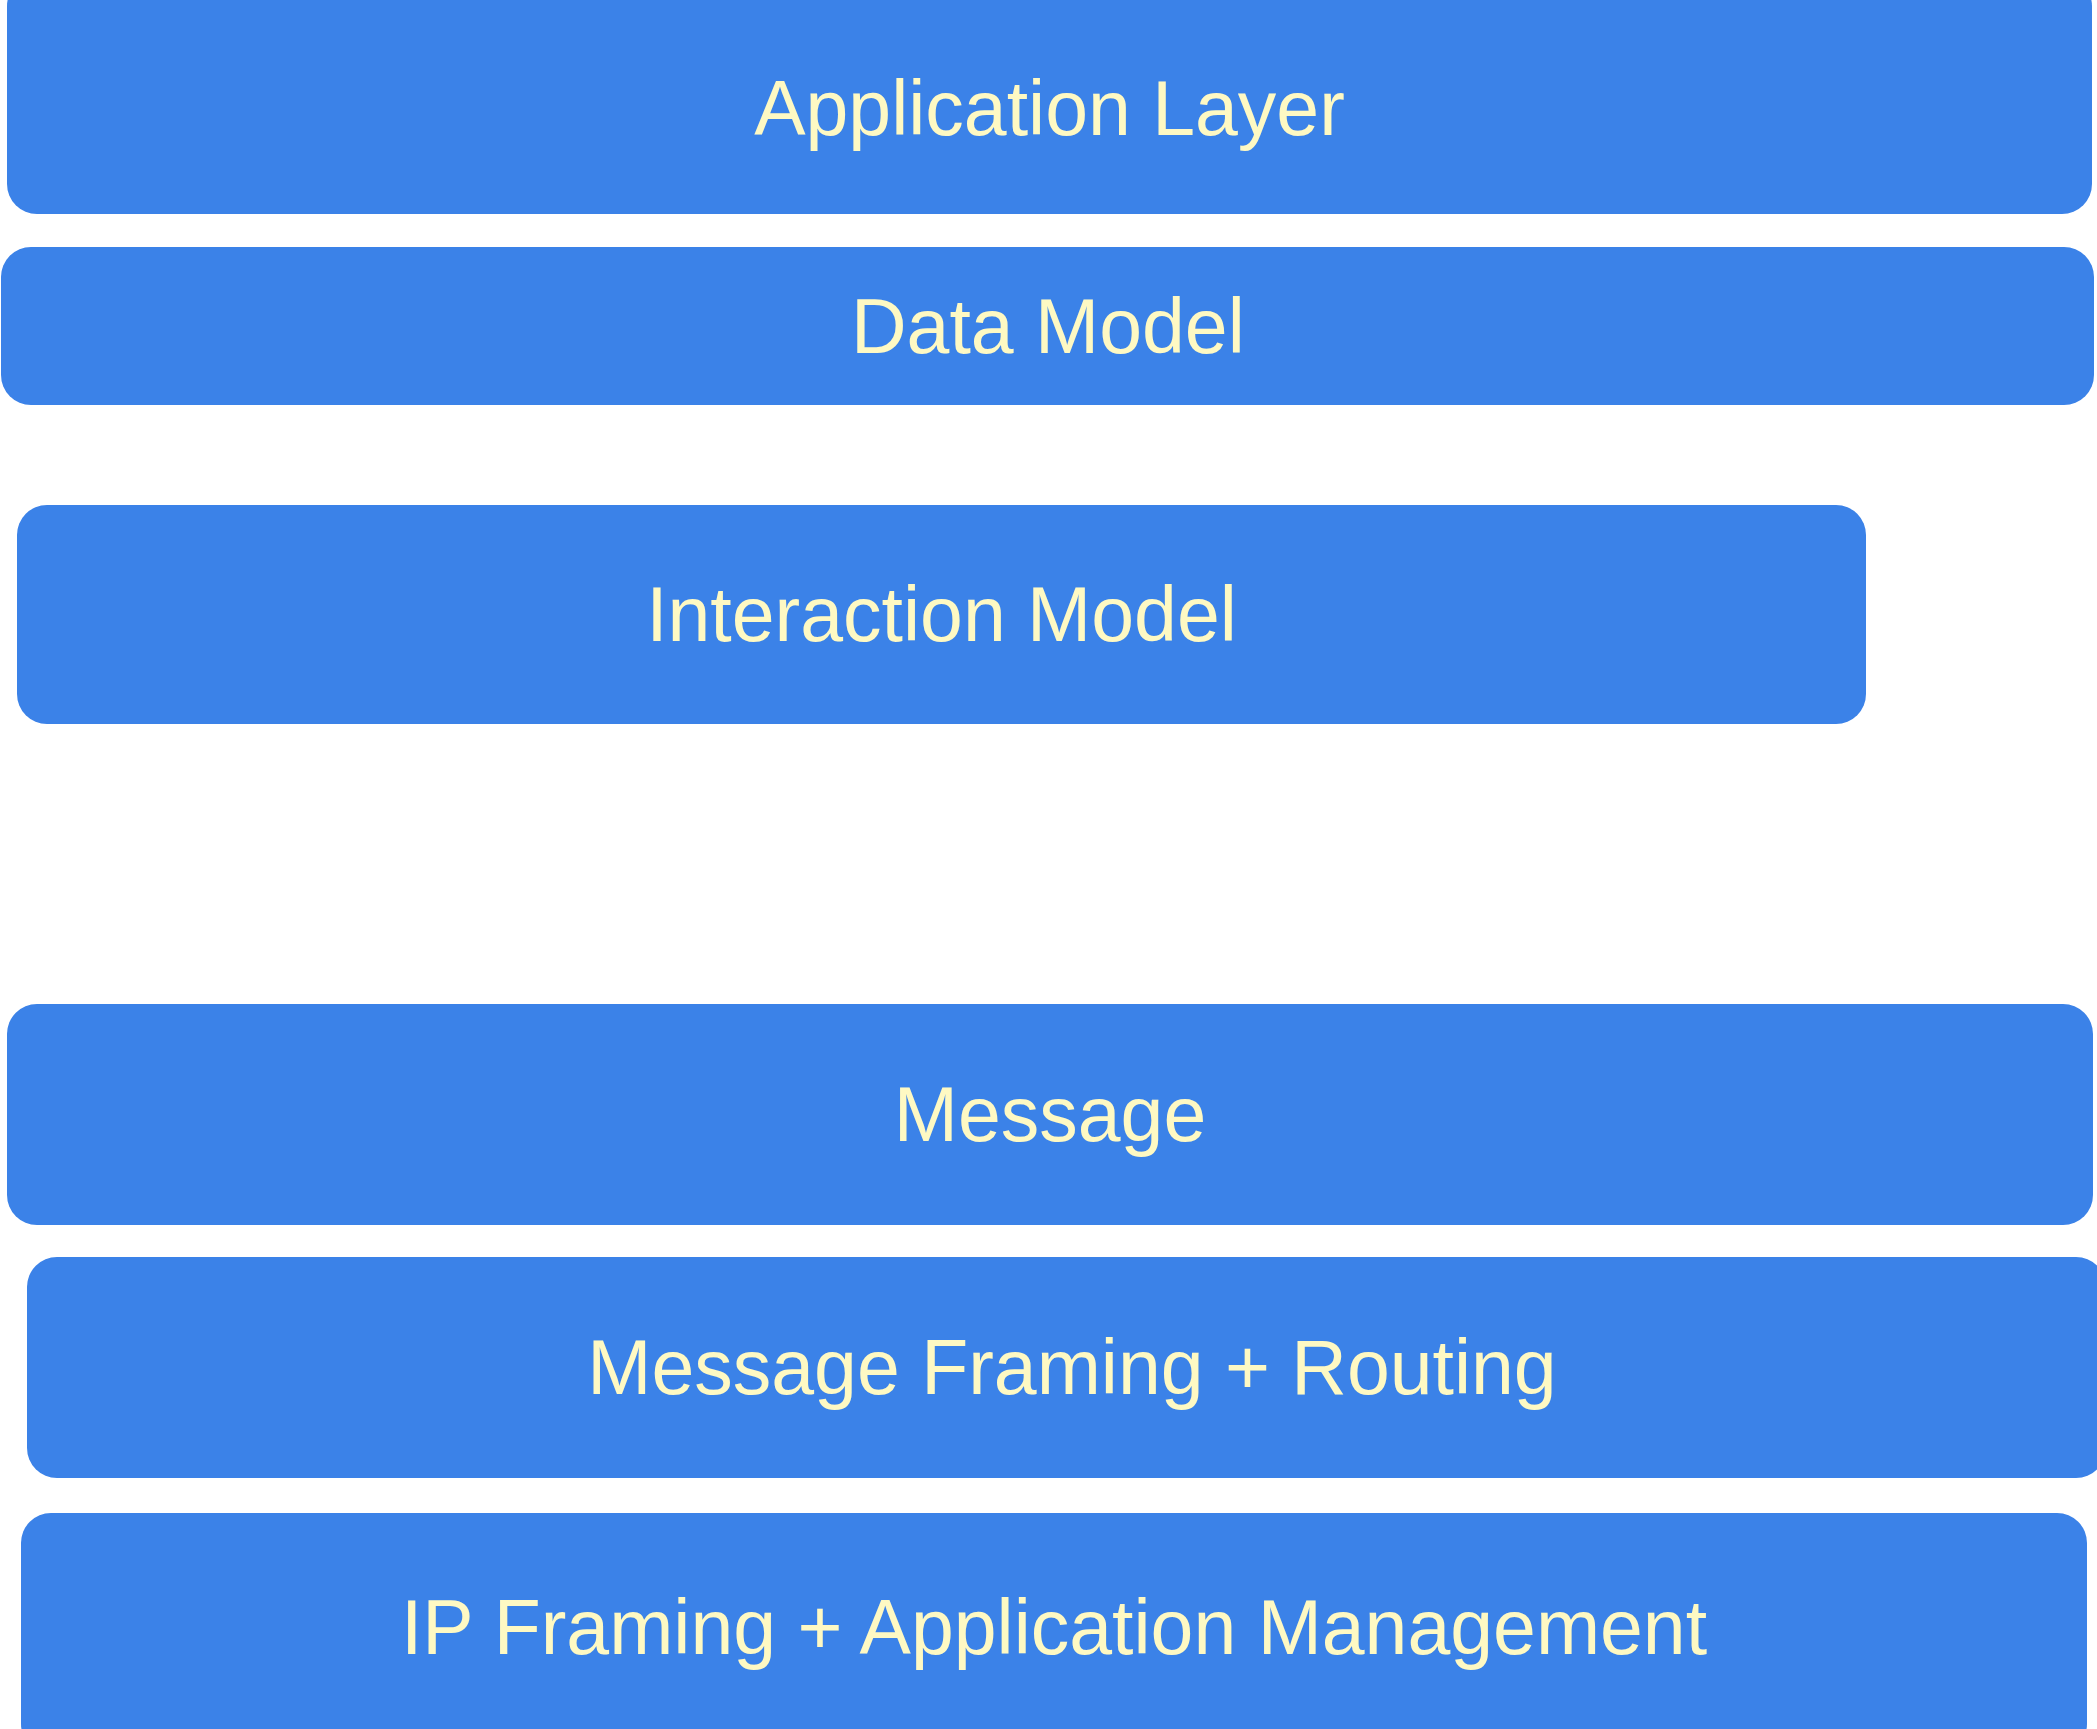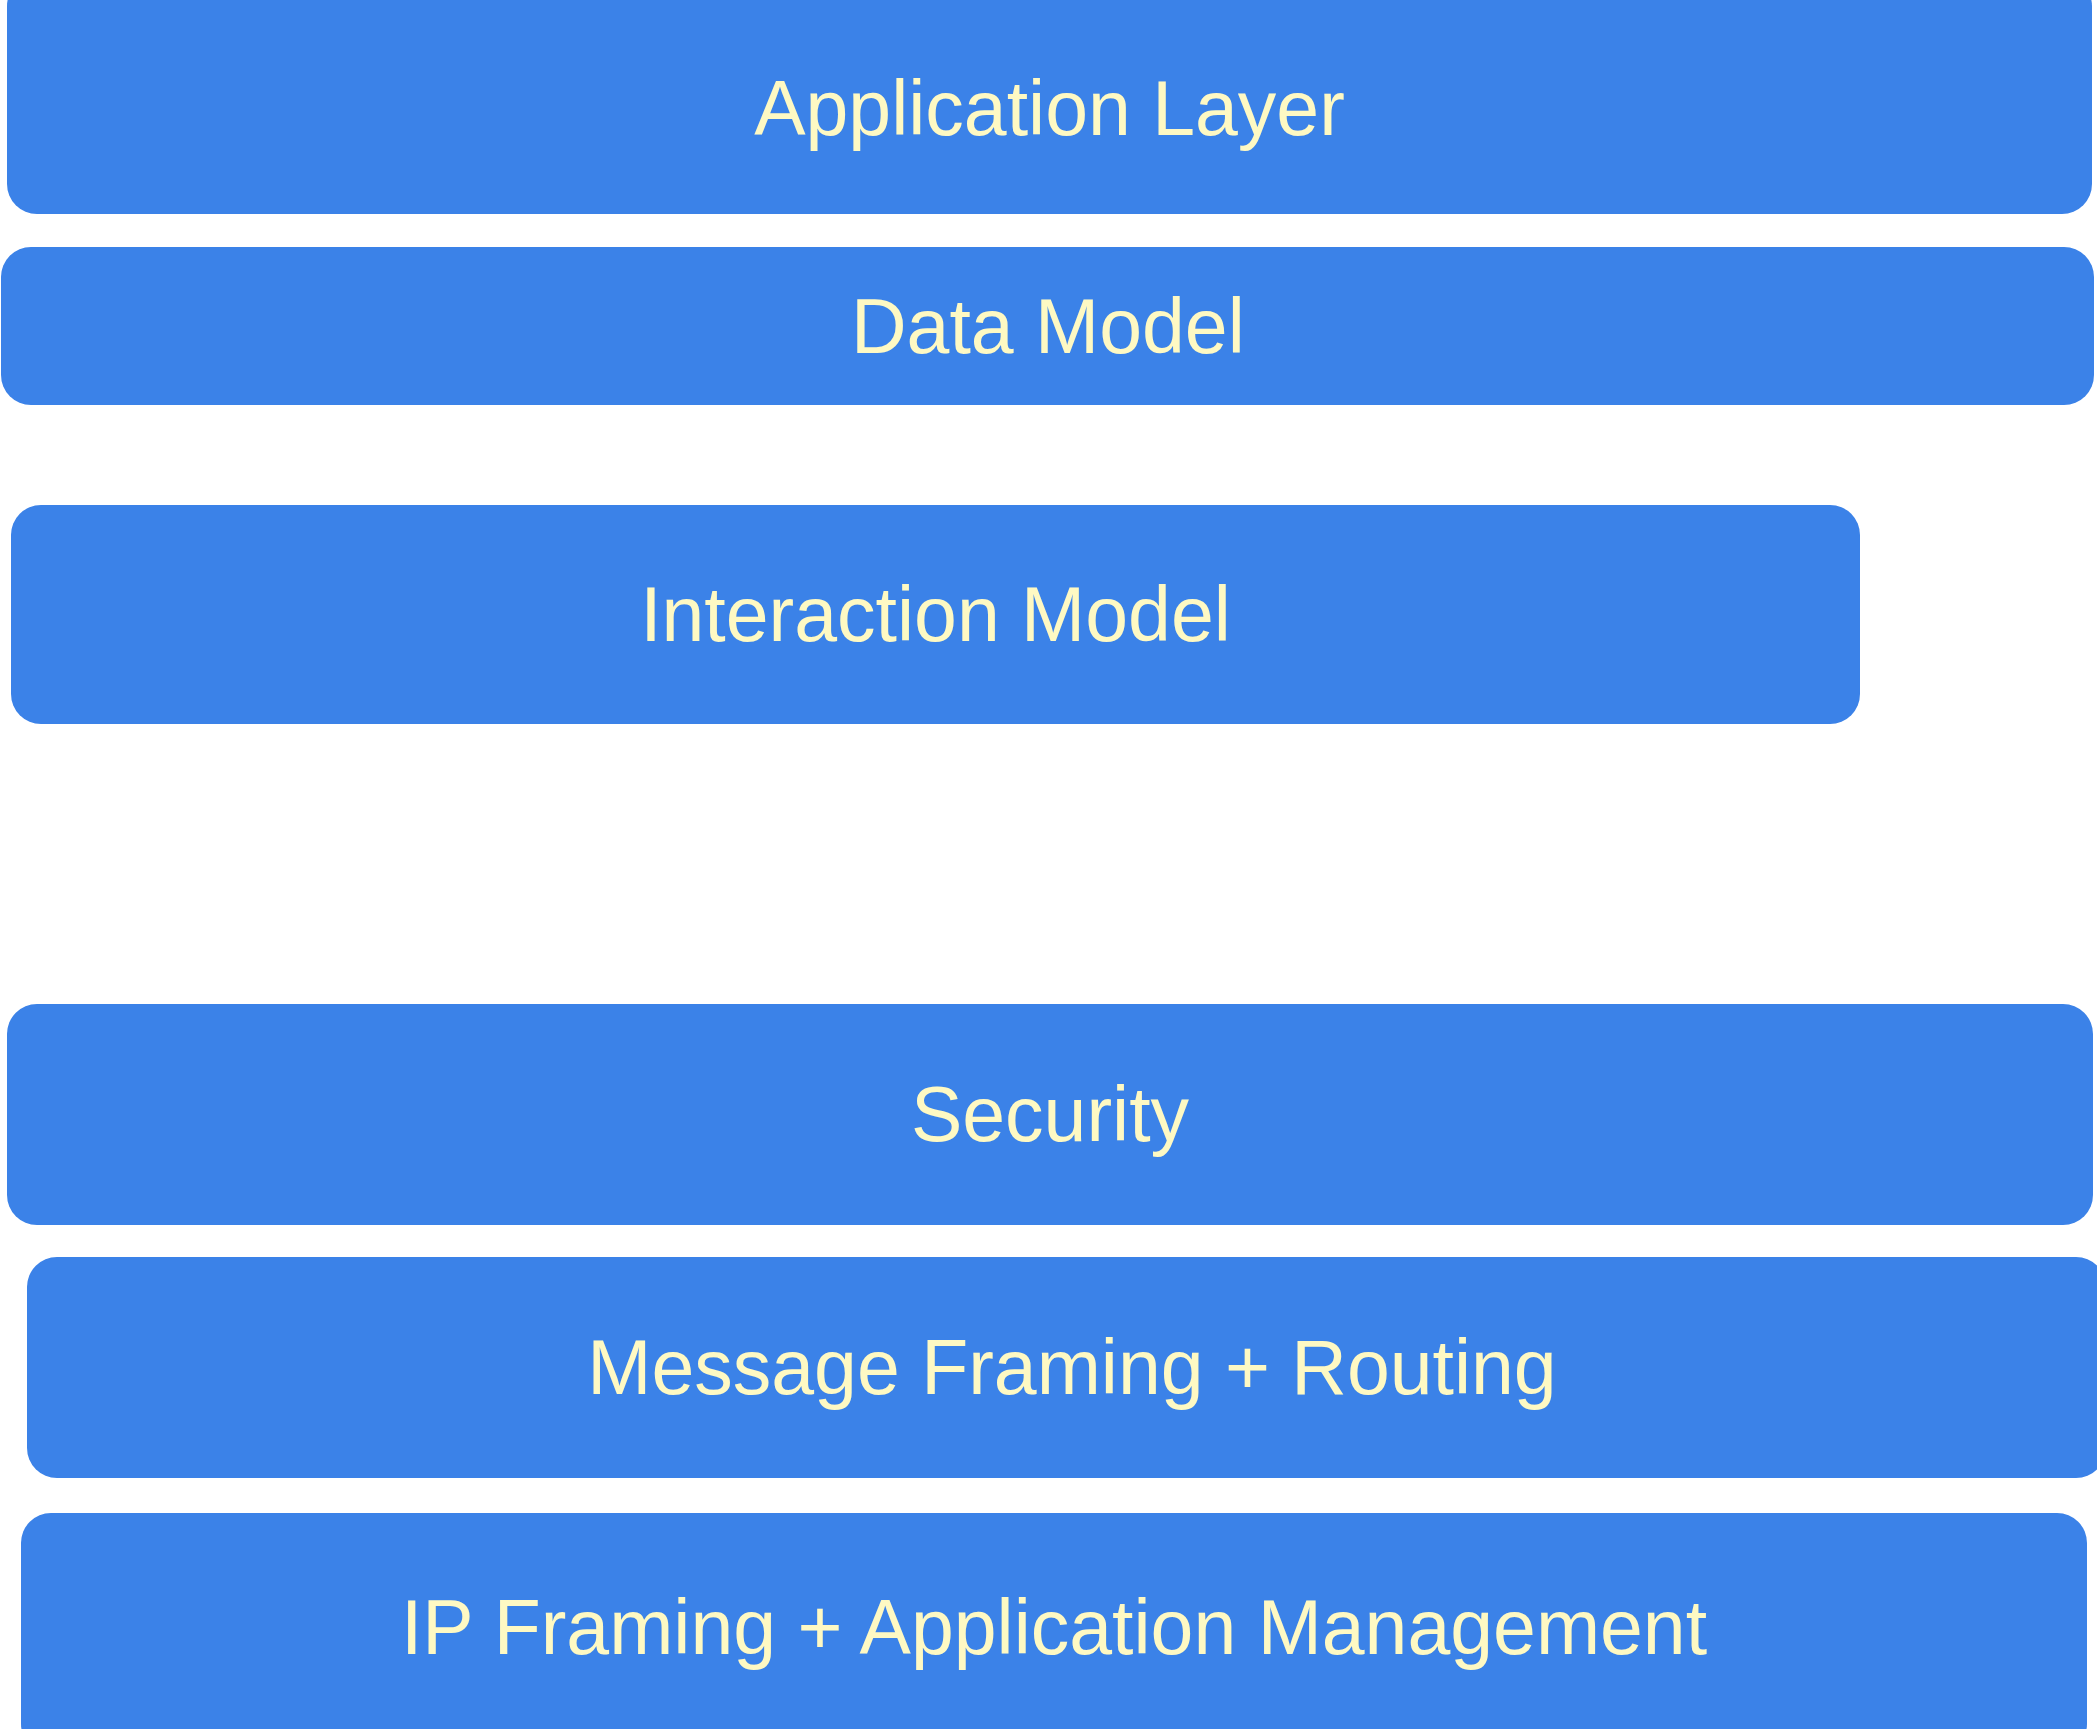--- a/index.html
+++ b/index.html
@@ -41,21 +41,21 @@
     font-weight: 400;
     line-height: 1.05;
     letter-spacing: 0px;
     white-space: nowrap;
     text-align: center;
   }
 
   
   .bar-1 { left: 7px;  right: 5.7px;  width: 2085px; top: -24px;  height: 238px; }
   .bar-2 { left: 1.4px;   width: 2093px; top: 247px;  height: 158px; }
-  .bar-3 { left: 11px;   width: 1849px; top: 505px;  height: 219px; }
+  .bar-3 { left: 17px;   width: 1849px; top: 505px;  height: 219px; }
   .bar-4 { left: 10px;  width: 2080px; top: 754px; height: 219px; }
   .bar-5 { left: 7px;  width: 2086px; top: 1004px; height: 221px; }
   .bar-6 { left: 27px;  width: 2079px; top: 1257px; height: 221px; padding-left: 11px; }
   .bar-7 { left: 21px;  width: 2066px; top: 1513px; height: 241px; }
 
   
   .bar-1 .layer-label { transform: translateY(12.8px); }
   .bar-7 .layer-label { transform: translateY(-5.7px); }
 </style>
 </head>
@@ -70,21 +70,21 @@
   <div class="layer-bar bar-2">
     <span class="layer-label">Data Model</span>
   </div>
 
   <div class="layer-bar bar-3">
     <span class="layer-label">Interaction Model</span>
   </div>
 
 
   <div class="layer-bar bar-5">
-    <span class="layer-label">Security</span>
+    <span class="layer-label">Message</span>
   </div>
 
   <div class="layer-bar bar-6">
     <span class="layer-label">Message Framing + Routing</span>
   </div>
 
   <div class="layer-bar bar-7">
     <span class="layer-label">IP Framing + Application Management</span>
   </div>
 

